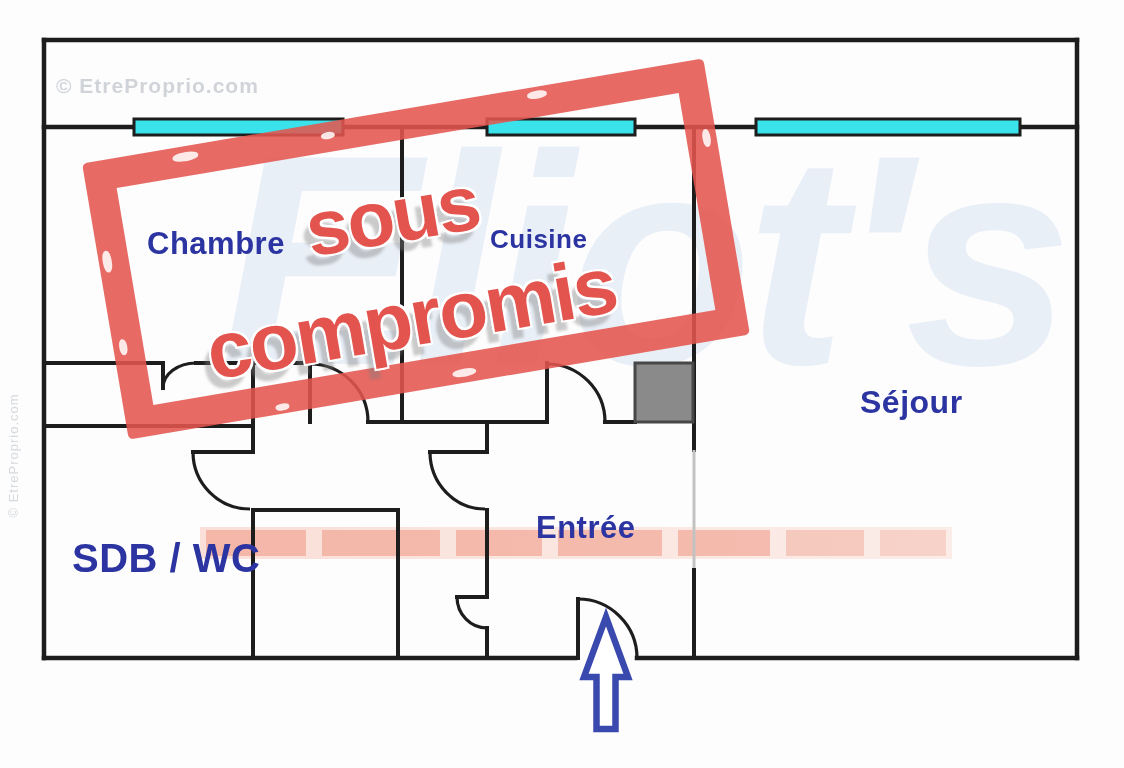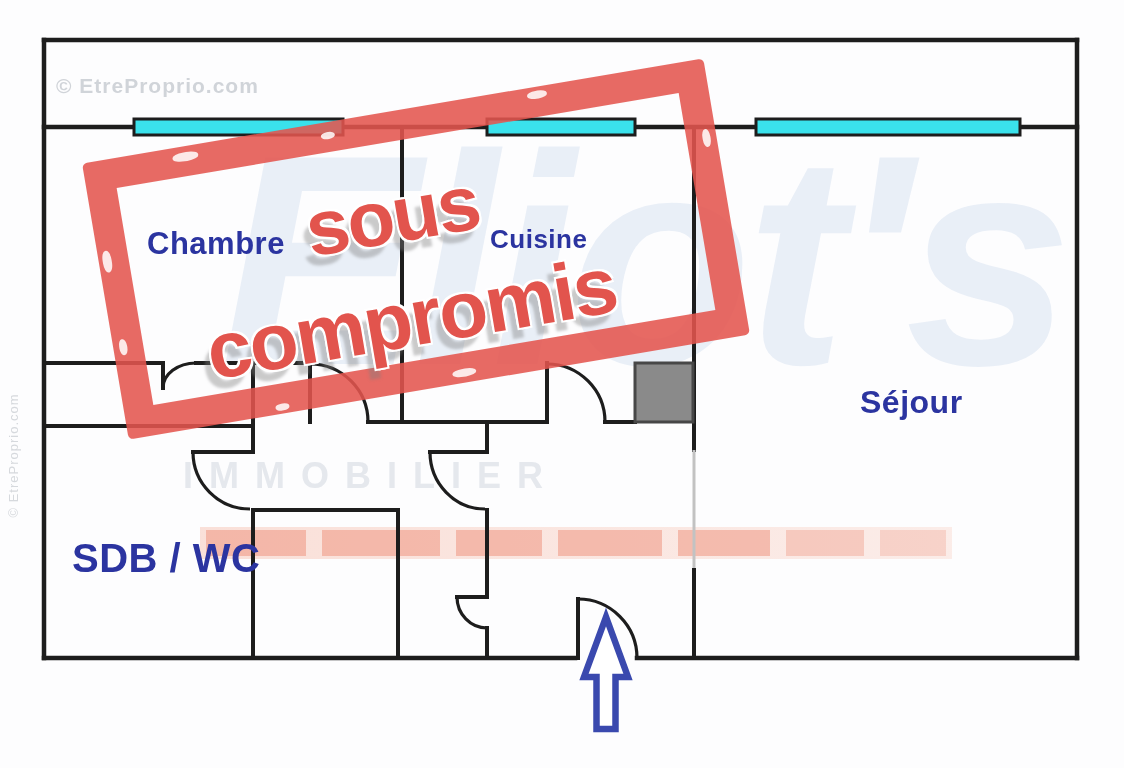--- a/index.html
+++ b/index.html
@@ -44,21 +44,20 @@
       -8px 10px 3px rgba(125,125,125,.40);}
   .stamp-w1{left:180px;top:28px;font-size:78px;}
   .stamp-w2{left:62px;top:132px;font-size:80px;}
 </style>
 </head>
 <body>
 
 <div id="canvas">
 
   <div class="wm-brand">Eliot's</div>
-  <div class="wm-immo">IMMOBILIER</div>
   <div class="wm-band">
     <span class="blk" style="left:6px;width:100px;"></span>
     <span class="blk" style="left:122px;width:118px;"></span>
     <span class="blk" style="left:256px;width:86px;"></span>
     <span class="blk" style="left:358px;width:104px;"></span>
     <span class="blk" style="left:478px;width:92px;"></span>
     <span class="blk" style="left:586px;width:78px;opacity:.7;"></span>
     <span class="blk" style="left:680px;width:66px;opacity:.55;"></span>
   </div>
   <div class="wm-top">© EtreProprio.com</div>
@@ -136,20 +135,21 @@
 
     <rect class="graybox" x="635" y="363" width="58" height="59"></rect>
 
     <path class="arrow" d="M606,617 L584,677 L596.5,677 L596.5,729 L615.5,729 L615.5,677 L628,677 Z"></path>
   </svg>
 
   <div class="room-label" style="left:147px;top:226px;font-size:31px;">Chambre</div>
   <div class="room-label" style="left:490px;top:224px;font-size:26px;text-align:right;">Cuisine</div>
   <div class="room-label" style="left:840px;top:384px;font-size:32px;margin-left:20px;">Séjour</div>
   <div class="room-label" style="left:72px;top:536px;font-size:40px;">SDB / WC</div>
+  <div class="room-label" style="left:536px;top:510px;font-size:31px;">Entrée</div>
 
   <div class="stamp">
     <span class="speck" style="left:60px;top:-24px;width:26px;height:9px;"></span>
     <span class="speck" style="left:210px;top:-20px;width:14px;height:7px;"></span>
     <span class="speck" style="left:-26px;top:60px;width:9px;height:22px;"></span>
     <span class="speck" style="left:-24px;top:150px;width:8px;height:16px;"></span>
     <span class="speck" style="left:420px;top:-26px;width:20px;height:8px;"></span>
     <span class="speck" style="left:586px;top:40px;width:8px;height:18px;"></span>
     <span class="speck" style="left:300px;top:236px;width:24px;height:8px;"></span>
     <span class="speck" style="left:120px;top:240px;width:14px;height:7px;"></span>

